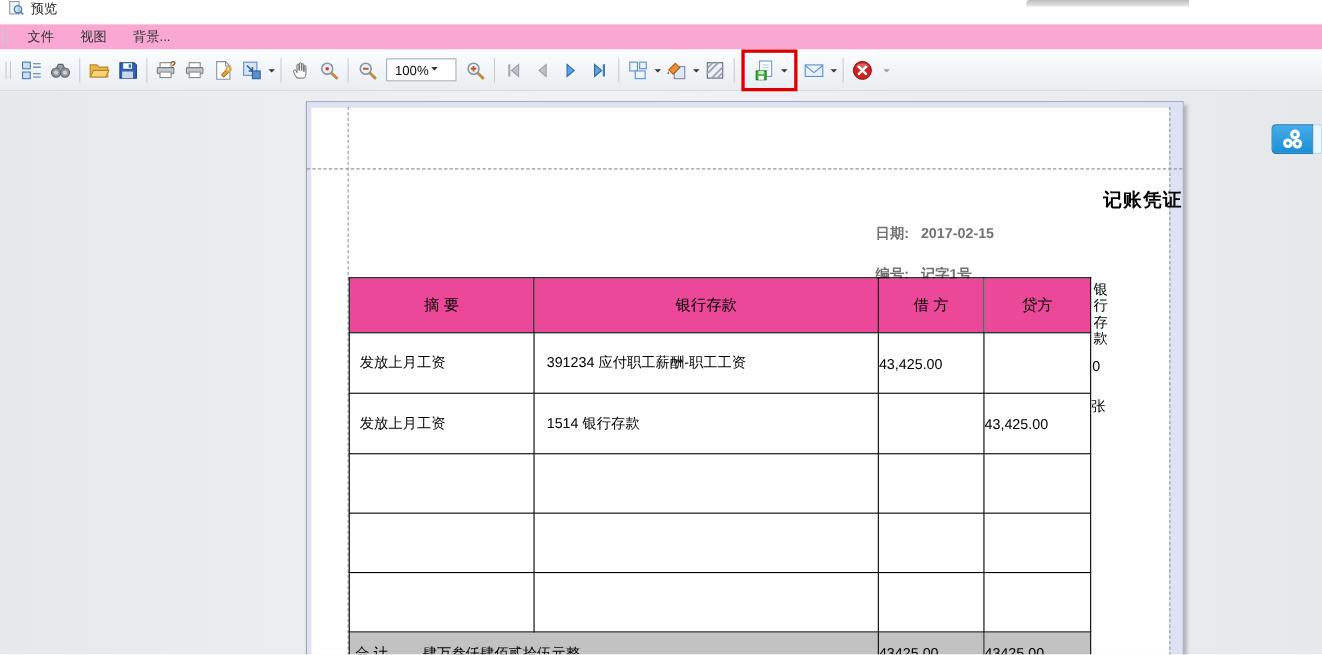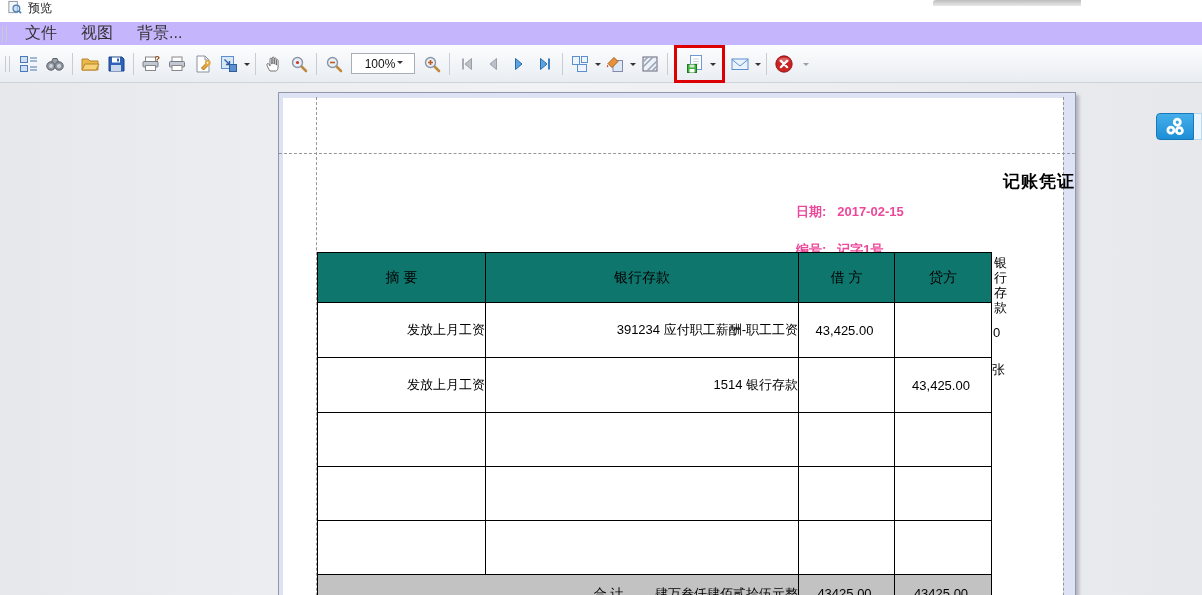--- a/index.html
+++ b/index.html
@@ -4,37 +4,37 @@
 <style>
   * { box-sizing: border-box; margin: 0; padding: 0; }
   html,body { width:1202px; height:595px; overflow:hidden;
     font-family:"Liberation Sans","DejaVu Sans",sans-serif; background:#fff; }
 
   
   .titlebar { height:22px; background:#fff; display:flex; align-items:flex-start;
     padding-left:7px; gap:6px; font-size:12px; color:#222; position:relative; }
   .win-edge { position:absolute; top:0; left:933px; width:148px; height:6px;
     background:linear-gradient(to bottom,#bdbdbd,#e9e9e9); border-radius:3px 0 0 0; }
-  .menubar { height:23px; background:#c4b5fd; display:flex; align-items:center;
-    font-size:16px; color:#333; }
+  .menubar { height:23px; background:#f9a8d4; display:flex; align-items:center;
+    font-size:12px; color:#333; }
   .menu-item { padding:3px 12px; cursor:default; }
   .toolbar { height:38px; background:linear-gradient(#fcfdfe,#e9edf2);
     border-bottom:1px solid #cfd4db; display:flex; align-items:center;
     padding:0 3px; position:relative; }
   .grip { width:5px; height:16px; border-left:1px solid #c6cbd2;
     border-right:1px solid #c6cbd2; margin:0 6px 0 2px; }
   .tbtn { min-width:26px; height:26px; display:flex; align-items:center;
     justify-content:center; border:1px solid transparent; border-radius:2px; }
   .tbtn svg { width:20px; height:20px; }
   .sep { width:1px; height:22px; background:#c9cdd3; margin:0 4px; }
   .dd { width:0; height:0; border:3.5px solid transparent; border-top-color:#333;
     margin:4px 1px 0 2px; }
   .dd.gray { border-top-color:#9aa0a8; margin:4px 6px 0 6px; }
   .combo { width:64px; height:21px; background:#fff; border:1px solid #a8aeb6;
-    display:flex; align-items:center; justify-content:center;
+    display:flex; align-items:center; justify-content:flex-start;
     font-size:12px; padding:0 4px 0 7px; margin:0 4px; color:#111; }
   .hl-box { display:flex; align-items:center; border:3px solid #dd0000;
     padding:3px 5px; margin:-8px 2px; background:transparent; z-index:5; }
 
   
   .workspace { position:relative; height:512px; overflow:hidden;
     background:linear-gradient(90deg,#e7e8ec 0%,#f1f2f5 45%,#e7e8ec 100%); }
   .share-fly { position:absolute; top:30px; right:0; height:27px; display:flex; z-index:9; }
   .share-btn { width:38px; height:27px; border-radius:4px 0 0 4px;
     background:linear-gradient(#45aeea,#1d8ed6); border:1px solid #1879b8;
@@ -45,31 +45,31 @@
     background:#fff; border:1px solid #9298a8;
     box-shadow:3px 3px 3px rgba(110,115,130,.45); }
   .edge-top  { position:absolute; left:0; top:0; right:0; height:5px; background:#dde2f4; }
   .edge-left { position:absolute; left:0; top:0; bottom:0; width:4px; background:#dde2f4; }
   .edge-right{ position:absolute; right:0; top:0; bottom:0; width:12px; background:#dde2f4; }
   .guide-v { position:absolute; top:4px; bottom:0; width:0; border-left:1px dashed #979797; }
   .guide-h { position:absolute; left:0; right:0; top:60px; height:0; border-top:1px dashed #979797; }
 
   .doc-title { position:absolute; top:77px; left:0; width:100%; text-align:right;
     font-weight:bold; font-size:17px; color:#000; letter-spacing:1px; }
-  .hdr-line { position:absolute; font-size:13px; color:#ec4899; white-space:nowrap; }
+  .hdr-line { position:absolute; font-size:13px; color:#737373; white-space:nowrap; }
   .b { font-weight:bold; }
   .unit-name { font-weight:bold; font-size:14px; margin-left:8px; }
 
   table.voucher { position:absolute; left:38px; top:159px; width:674px;
     border-collapse:collapse; table-layout:fixed; font-size:13px; color:#000; }
-  .voucher th, .voucher td { border:1px solid #000; overflow:hidden;text-align:right; }
-  .voucher th { background:#0f766e; font-weight:normal; font-size:14px; text-align:center; }
+  .voucher th, .voucher td { border:1px solid #000; overflow:hidden; }
+  .voucher th { background:#ec4899; font-weight:normal; font-size:14px; text-align:center; }
   .voucher td.c-sum { padding-left:9px; }
   .voucher td.c-acc { padding-left:11px; }
-  .voucher td.c-num { text-align:center; padding-right:4px; }
+  .voucher td.c-num { text-align:left; padding-right:4px; }
   .voucher tr.total td { background:#c2c2c2; }
   .tot-label { padding-left:5px; }
   .tot-words { margin-left:28px; }
 
   .attach-label { position:absolute; left:715px; top:162px; width:16px;
     font-size:13px; line-height:15px; word-break:break-all; color:#000; }
   .attach-count { position:absolute; left:714px; top:232px; font-size:13px; color:#000; }
   .attach-unit  { position:absolute; left:713px; top:268px; font-size:13px; color:#000; }
 </style>
 </head>

